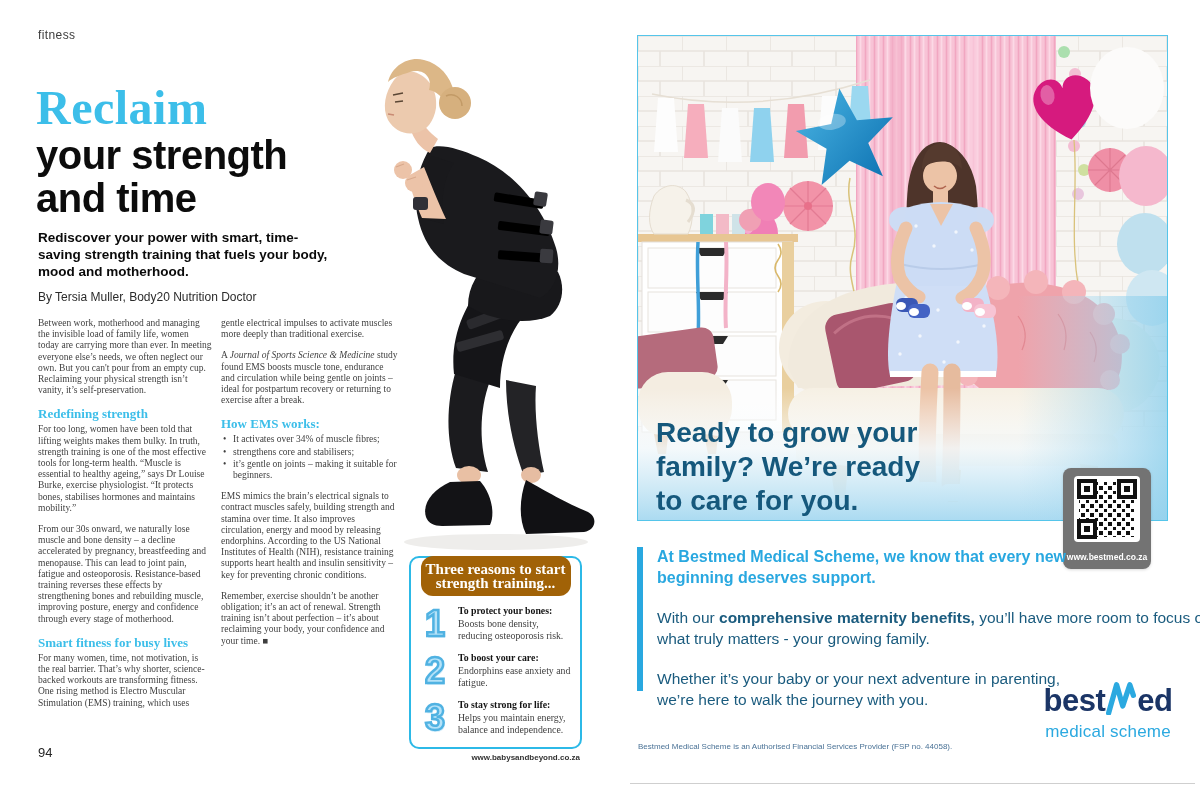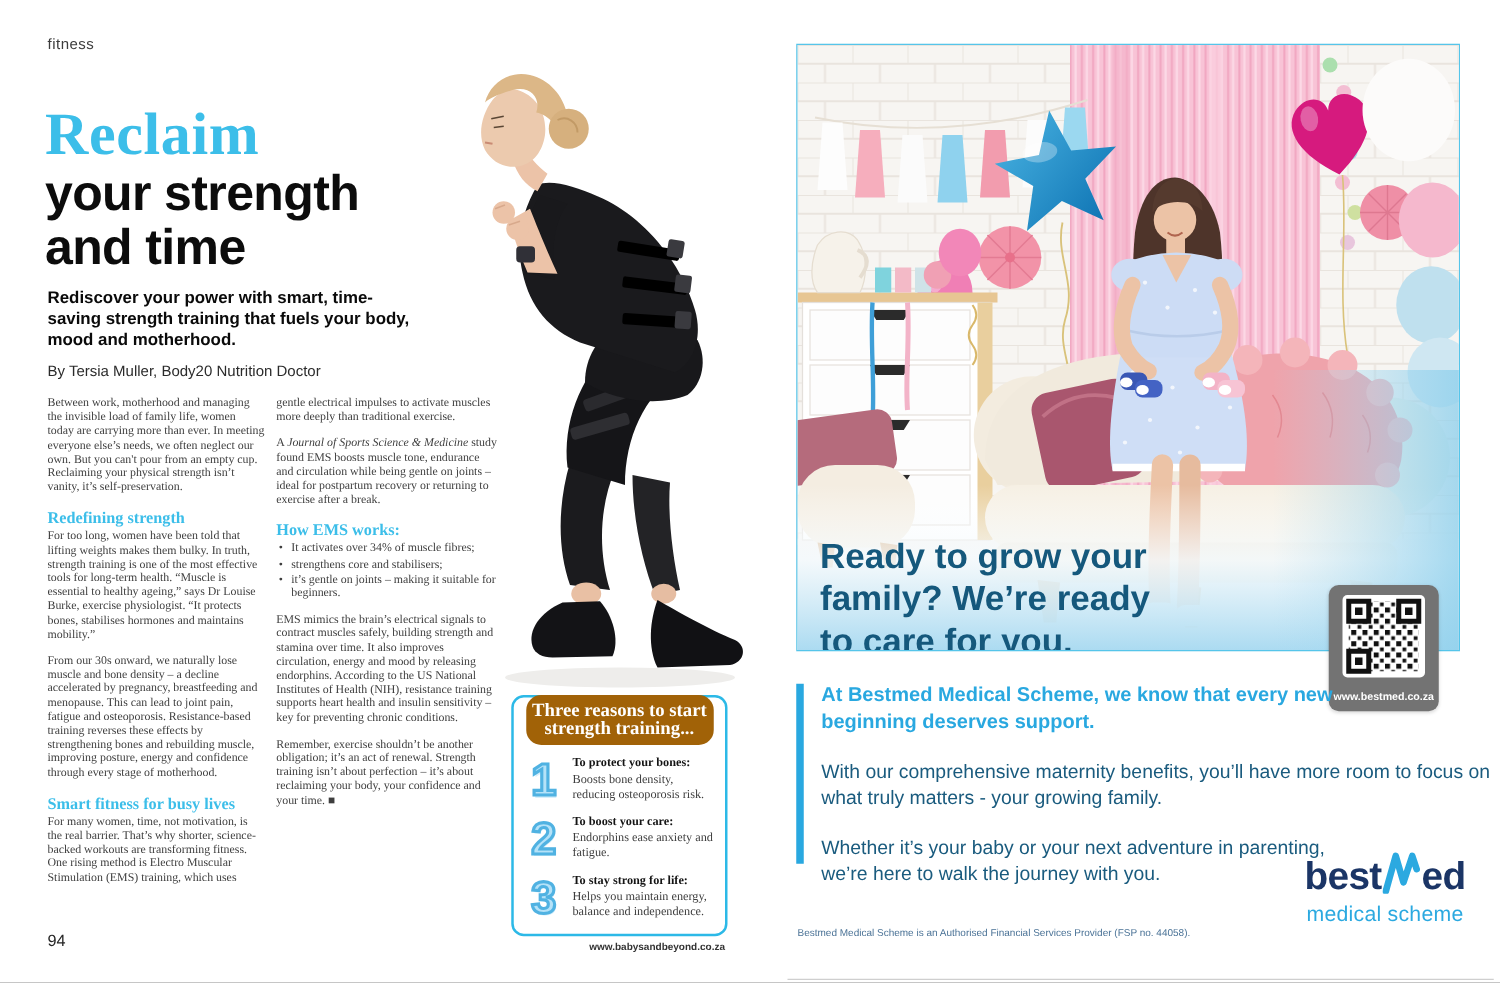--- a/index.html
+++ b/index.html
@@ -46,35 +46,35 @@
   .reason-title{font-weight:bold;color:#141414;}
   .page-num{position:absolute;left:38px;top:745px;font-size:13px;color:#262626;}
   .mag-url{position:absolute;left:330px;top:753px;width:250px;text-align:right;
     font-weight:bold;font-size:8px;color:#333;}
 
   
   .right-page{position:absolute;left:600px;top:0;width:600px;height:786px;}
   .ad-photo{position:absolute;left:37px;top:35px;width:531px;height:486px;
     border:1px solid #55c5ea;overflow:hidden;background:#f7f5f2;}
   .ad-headline{position:absolute;left:18px;top:380px;font-weight:bold;font-size:28px;line-height:34px;
-    color:#15587c;margin-top:12px;}
+    color:#15587c;}
   .ad-headline span{display:block;}
 
   .qr-box{position:absolute;left:463px;top:468px;width:88px;height:101px;background:#737373;
     border-radius:8px;box-shadow:0 1px 3px rgba(0,0,0,.15);}
   .qr-label{position:absolute;left:0;right:0;bottom:7px;text-align:center;color:#fff;
     font-weight:bold;font-size:8.5px;}
 
   .ad-bar{position:absolute;left:37px;top:547px;width:6px;height:144px;background:#29a8e0;}
   .ad-copy{position:absolute;left:57px;top:546px;width:520px;}
   .ad-lead{font-weight:bold;font-size:16px;line-height:21px;color:#29a8e0;}
   .ad-lead span{display:block;}
   .ad-p{margin-top:19px;font-size:15.5px;line-height:21px;color:#1a5b7e;}
   .ad-p .line{display:block;white-space:nowrap;}
-  .ad-p b{font-weight:normal;margin-top:16px;}
+  .ad-p b{font-weight:bold;margin-top:16px;}
 
   .bestmed-logo{position:absolute;left:443px;top:681px;width:130px;text-align:center;}
   .bestmed-word{display:flex;align-items:flex-end;justify-content:center;
     font-weight:bold;font-size:31px;line-height:30px;letter-spacing:-.5px;color:#1b3566;}
   .bestmed-word svg{margin:0 1px 1px 1px;}
   .bestmed-sub{margin-top:6px;font-size:17px;color:#2ba9e0;letter-spacing:.2px;}
   .fine-print{position:absolute;left:38px;top:742px;font-size:8px;color:#4a7296;}
   .page-edge{position:absolute;left:30px;top:783px;width:565px;height:1px;background:#cfcfcf;}
 </style>
 </head>

